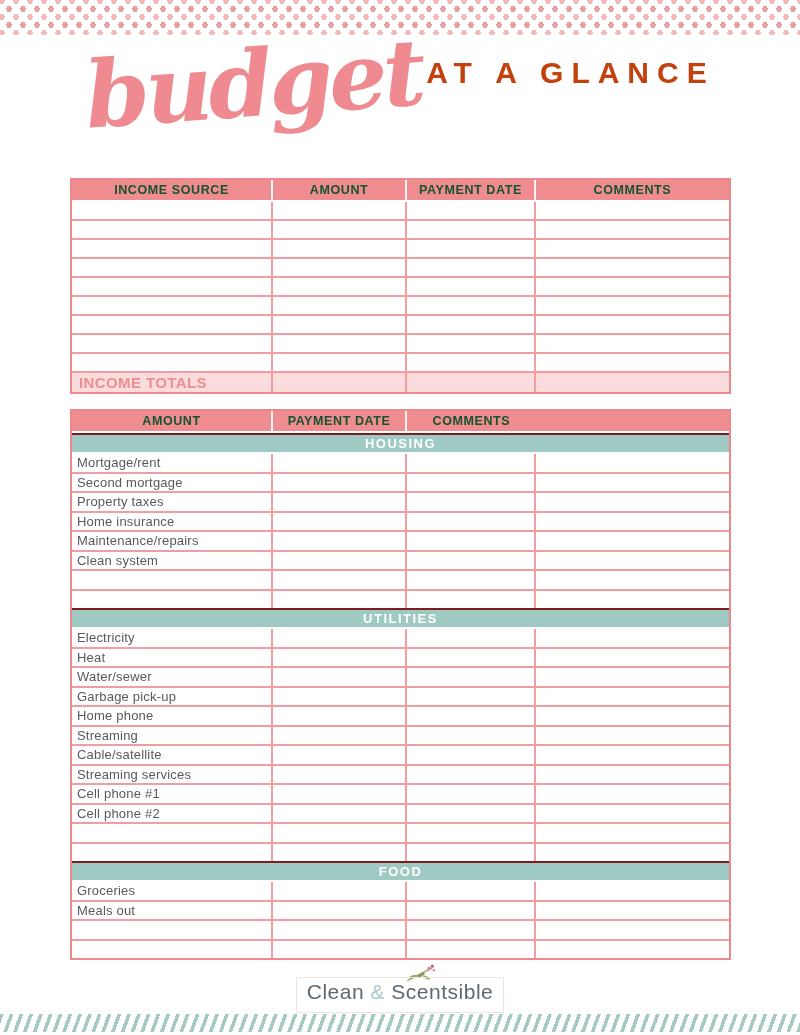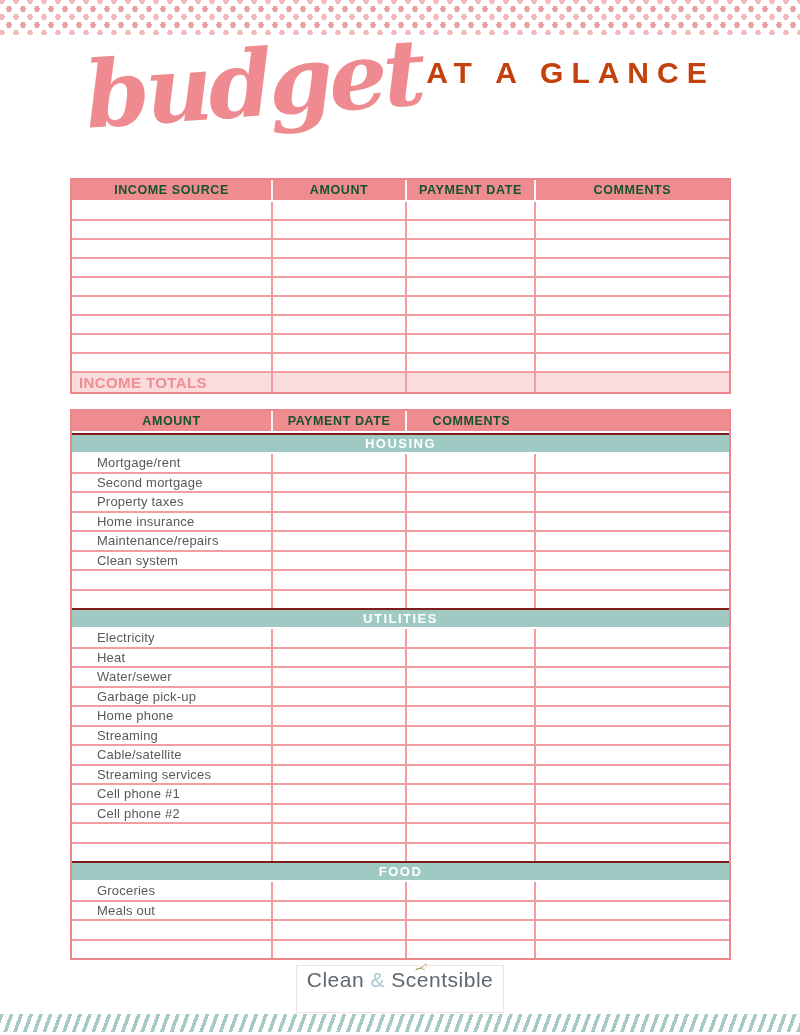--- a/index.html
+++ b/index.html
@@ -53,21 +53,21 @@
   .hdr .cell:last-child { border-right:none; }
 
   .r .cell { border-right:2px solid #f19da1; }
   .r .cell:last-child { border-right:none; }
   .r + .r, .r + .totals { border-top:2px solid #f19da1; }
   .tbl-income .r .cell { height:17px; }
   .tbl-expense .r .cell { height:17.5px; }
 
   .cell.label {
     color:#58595b; font-size:13px; letter-spacing:.2px;
-    padding-left:25px; display:flex; align-items:center;
+    padding-left:5px; display:flex; align-items:center;
   }
 
   .totals { background:#fbdcdd; }
   .totals .cell { height:19px; border-right:2px solid #f19da1; }
   .totals .cell:last-child { border-right:none; }
   .totals .cell.tlabel {
     color:#ee8e93; font-size:15px; font-weight:bold; letter-spacing:.4px;
     padding-left:7px; display:flex; align-items:center;
   }
 
@@ -78,21 +78,21 @@
     color:#ffffff; font-size:13px; font-weight:bold; letter-spacing:1.5px;
   }
 
   
   .footer {
     position:absolute; top:963px; left:0; width:100%; height:50px;
     display:flex; flex-direction:column; align-items:center;
   }
   .flower { margin-left:42px; margin-bottom:-7px; }
   .brand-box {
-    position:relative; padding:2px 10px 20px;
+    position:relative; padding:2px 10px 8px;
     border:1px solid #f3e4db;
   }
   .brand {
     font-size:21px; letter-spacing:.5px; color:#5d686f; white-space:nowrap;
   }
   .brand .amp { color:#a9c9cf; }
 </style>
 </head>
 <body>
 

